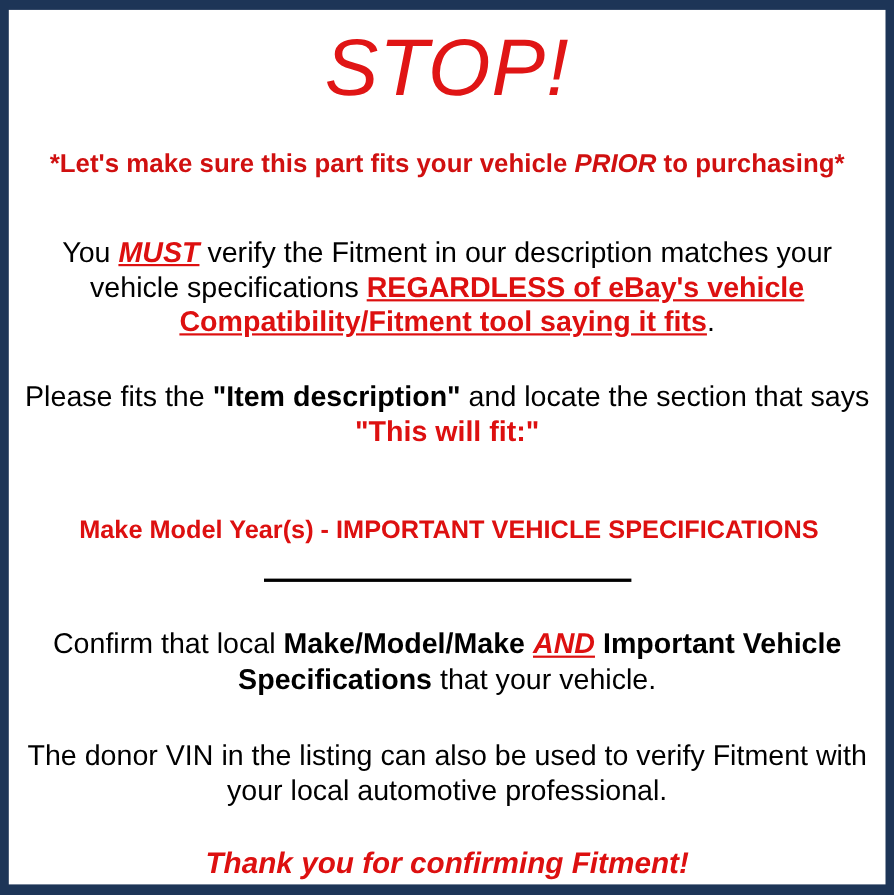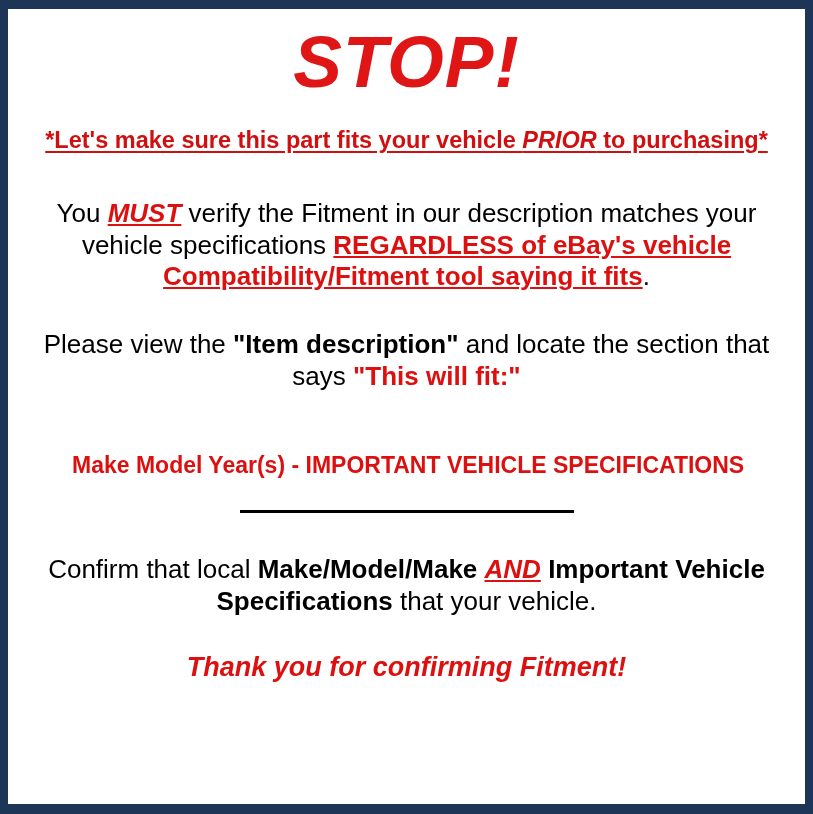--- a/index.html
+++ b/index.html
@@ -26,38 +26,37 @@
     box-sizing: border-box;
     padding: 0 14px;
     display: block;
     position: relative;
   }
   .i { font-style: italic; }
 
   .stop-title {
     text-align: center;
     color: #e01515;
-    font-weight: bold;
+    font-weight: normal;
     font-style: italic;
     font-size: 73px;
     line-height: 1.0;
     letter-spacing: 1px;
     margin: 0;
     padding-top: 16px;
   }
 
   .subtitle {
     text-align: center;
     color: #d01010;
     font-weight: bold;
     font-size: 23.5px;
     line-height: 1.1;
-    text-decoration: underline;
     text-underline-offset: 3px;
-    margin: 0;
+    margin: 8px;
     padding-top: 30px;
     white-space: nowrap;
   }
   .subtitle .i { font-style: italic; }
 
   .para {
     text-align: center;
     color: #000000;
     font-size: 26px;
     line-height: 1.22;
@@ -155,32 +154,33 @@
 
     <div class="subtitle">
       <span>*Let's make sure this part fits your vehicle </span><span class="i">PRIOR</span><span> to purchasing*</span>
     </div>
 
     <div class="para para-must">
       <span>You </span><span class="hl-red-ui">MUST</span><span> verify the Fitment in our description matches your vehicle specifications </span><span class="hl-red-u">REGARDLESS of eBay's vehicle Compatibility/Fitment tool saying it fits</span><span>.</span>
     </div>
 
     <div class="para para-view">
-      <span>Please view the </span><span class="hl-black-b">"Item description"</span><span> and locate the section that says </span><span class="hl-red-b">"This will fit:"</span>
+      <span>Please fits the </span><span class="hl-black-b">"Item description"</span><span> and locate the section that says </span><span class="hl-red-b">"This will fit:"</span>
     </div>
 
     <div class="example-block">
       <div class="example-spec">Make Model Year(s) - IMPORTANT VEHICLE SPECIFICATIONS</div>
     </div>
 
     <div class="divider-wrap">
       <div class="divider"></div>
     </div>
 
     <div class="para para-confirm">
       <span>Confirm that local </span><span class="hl-black-b">Make/Model/Make</span><span> </span><span class="hl-red-ui">AND</span><span> </span><span class="hl-black-b">Important Vehicle Specifications</span><span> that your vehicle.</span>
     </div>
 
+    <div class="para para-vin">The donor VIN in the listing can also be used to verify Fitment with your local automotive professional.</div>
 
     <div class="thanks">Thank you for confirming Fitment!</div>
 
   </div>
 </div>
 
 </body></html>

